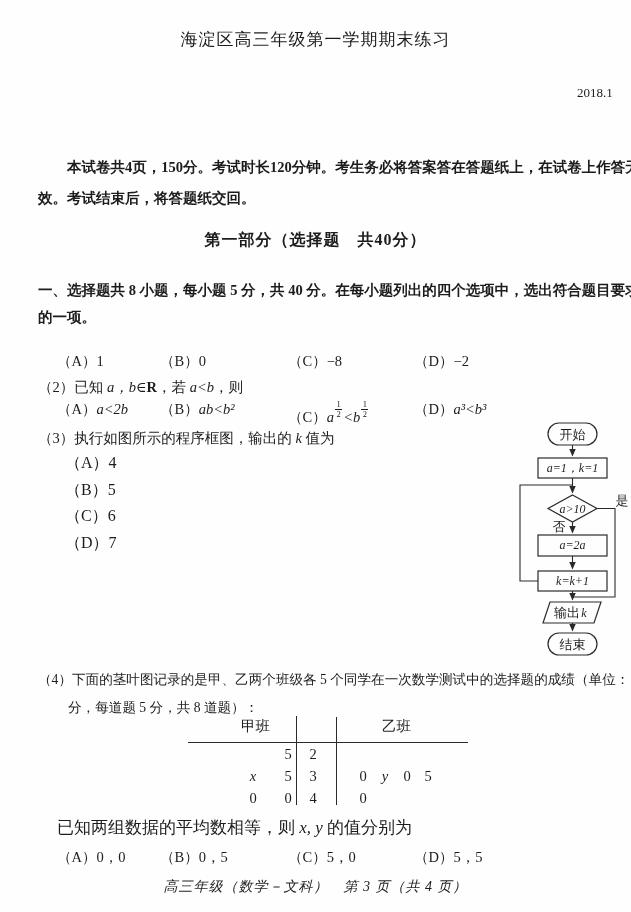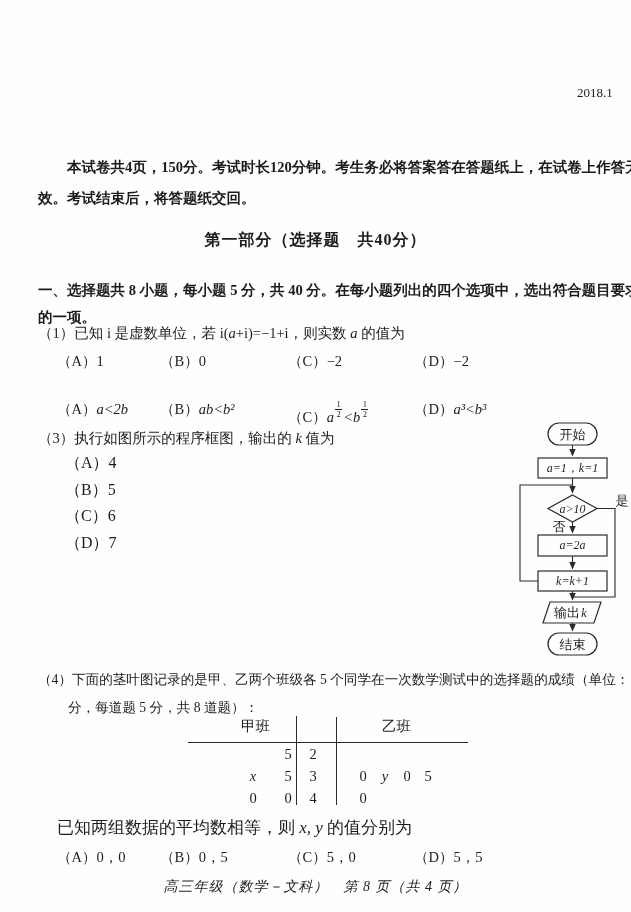--- a/index.html
+++ b/index.html
@@ -54,42 +54,43 @@
   .flow .wire{fill:none;stroke:#2a2a2a;stroke-width:1.1;}
   .flow text{fill:#1c1c1c;font-family:"Liberation Serif","DejaVu Serif",serif;font-size:12.5px;}
   .flow .math{font-style:italic;font-size:12px;}
   .flow .cjk{font-size:13px;}
 </style>
 </head>
 <body>
 
 <div class="page">
 
+  <div class="abs center title1 nowrap">海淀区高三年级第一学期期末练习</div>
   <div class="abs date nowrap">2018.1</div>
 
   <div class="abs notice">
     <div class="ind nowrap">本试卷共4页，150分。考试时长120分钟。考生务必将答案答在答题纸上，在试卷上作答无</div>
     <div class="nowrap">效。考试结束后，将答题纸交回。</div>
   </div>
 
   <div class="abs center part1 nowrap">第一部分（选择题　共40分）</div>
 
   <div class="abs sec-intro">
     <div class="nowrap">一、选择题共 8 小题，每小题 5 分，共 40 分。在每小题列出的四个选项中，选出符合题目要求</div>
     <div class="nowrap">的一项。</div>
   </div>
 
-  <div class="abs stem nowrap" style="top:324px;"><span>（1）已知 i 是虚数单位，若 i(</span><span class="it">a</span><span>+i)=−1+i，则实数 </span><span class="it">a</span><span> 的值为</span></div>
   <div class="abs orow" style="top:352px;">
     <span class="opt o1">（A）1</span>
     <span class="opt o2">（B）0</span>
-    <span class="opt o3">（C）−2</span>
+    <span class="opt o3">（C）−8</span>
     <span class="opt o4">（D）−2</span>
   </div>
 
+  <div class="abs stem nowrap" style="top:378px;"><span>（2）已知 </span><span class="it">a，b</span><span>∈</span><span class="bold">R</span><span>，若 </span><span class="it">a&lt;b</span><span>，则</span></div>
   <div class="abs orow" style="top:400px;">
     <span class="opt o1"><span>（A）</span><span class="it">a&lt;2b</span></span>
     <span class="opt o2"><span>（B）</span><span class="it">ab&lt;b²</span></span>
     <span class="opt o3"><span>（C）</span><span class="it">a</span><span class="fsup"><span class="num">1</span><span class="den">2</span></span><span class="it">&lt;</span><span class="it">b</span><span class="fsup"><span class="num">1</span><span class="den">2</span></span></span>
     <span class="opt o4"><span>（D）</span><span class="it">a³&lt;b³</span></span>
   </div>
 
   <div class="abs stem nowrap" style="top:429px;"><span>（3）执行如图所示的程序框图，输出的 </span><span class="it">k</span><span> 值为</span></div>
   <div class="abs q3opts">
     <div class="nowrap">（A）4</div>
@@ -164,15 +165,15 @@
   </div>
 
   <div class="abs q4close nowrap"><span>已知两组数据的平均数相等，则 </span><span class="it">x, y</span><span> 的值分别为</span></div>
   <div class="abs orow" style="top:848px;">
     <span class="opt o1">（A）0，0</span>
     <span class="opt o2">（B）0，5</span>
     <span class="opt o3">（C）5，0</span>
     <span class="opt o4">（D）5，5</span>
   </div>
 
-  <div class="abs center footer nowrap">高三年级（数学－文科）　第 8 页（共 4 页）</div>
+  <div class="abs center footer nowrap">高三年级（数学－文科）　第 3 页（共 4 页）</div>
 
 </div>
 
 </body></html>

